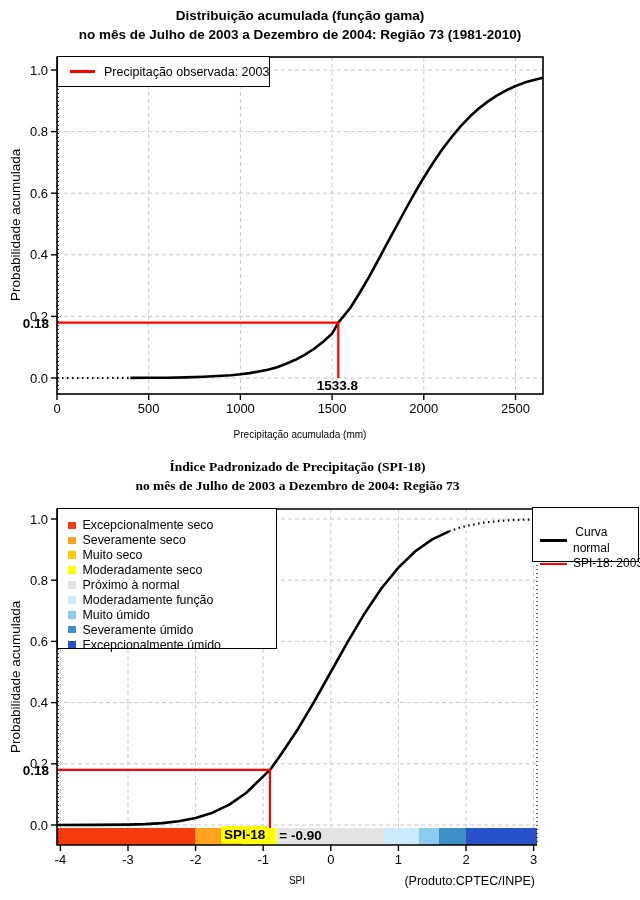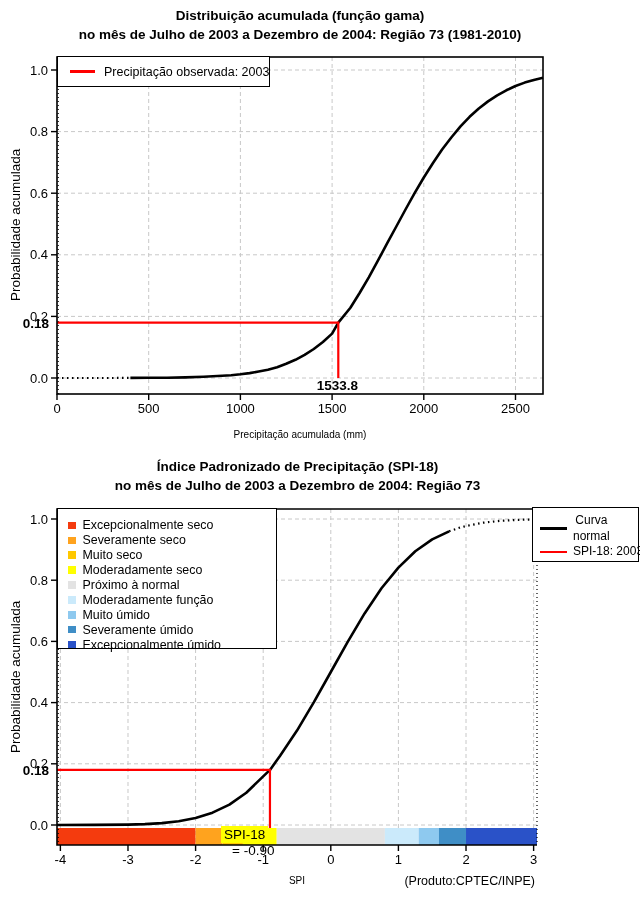--- a/index.html
+++ b/index.html
@@ -13,27 +13,27 @@
         text-align:center;font-size:13.5px;white-space:nowrap;}
   .xlab{position:absolute;left:0;width:600px;text-align:center;font-size:10px;}
   .legend-box{position:absolute;background:#fff;border:1.5px solid #000;box-sizing:border-box;text-align:center;}
   #legend1{left:57px;top:56px;width:213px;height:31px;display:flex;align-items:center;}
   #legend1 .lswatch{width:25px;height:3px;margin-left:12px;flex:none;}
   #legend1 .llabel{margin-left:9px;font-size:12.5px;white-space:nowrap;}
   #legend-cat{left:57px;top:508px;width:220px;height:141px;padding-top:9px;}
   .cat-item{display:flex;align-items:center;height:14.9px;margin-left:10px;}
   .cat-swatch{width:7.5px;height:7.5px;margin-right:7px;flex:none;}
   .cat-label{font-size:12.4px;white-space:nowrap;}
-  #legend-lines{left:532px;top:507px;width:107px;height:55px;padding-top:5px;}
+  #legend-lines{left:532px;top:507px;width:107px;height:55px;padding-top:17px;}
   .ll-row{display:flex;align-items:center;}
   .ll-swatchcol{width:40px;display:flex;justify-content:center;flex:none;}
   .ll-swatch{width:27px;height:2.5px;}
   .ll-text{font-size:12px;line-height:15.5px;white-space:nowrap;}
   #spi-label{position:absolute;left:221px;top:826px;height:17px;display:flex;
-             align-items:flex-start;font-size:13.5px;font-weight:normal;white-space:nowrap;flex-direction:column;}
+             align-items:flex-end;font-size:13.5px;font-weight:bold;white-space:nowrap;}
   #spi-label .pfx{padding:1px 3px;}
   #spi-label .rest{margin-left:11px;}
   #credit{position:absolute;left:330px;top:874px;width:205px;text-align:right;font-size:12.5px;}
 </style>
 </head>
 <body>
 
 <div id="page">
 
   <svg id="chart-svg" width="640" height="900" viewBox="0 0 640 900">
@@ -147,21 +147,21 @@
   </div>
   <div class="ylab" style="top:115px;">Probabilidade acumulada</div>
   <div class="xlab" style="top:429px;">Precipitação acumulada (mm)</div>
 
   <div class="legend-box" id="legend1">
     <span class="lswatch" style="background: rgb(255, 0, 0);"></span>
     <span class="llabel">Precipitação observada: 2003</span>
   </div>
 
   
-  <div class="chart-title" style="top:458px;width:595px;">
+  <div class="chart-title" style="top:458px;width:595px;font-family:Liberation Serif, serif;">
     <div>Índice Padronizado de Precipitação (SPI-18)</div>
     <div>no mês de Julho de 2003 a Dezembro de 2004: Região 73</div>
   </div>
   <div class="ylab" style="top:567px;">Probabilidade acumulada</div>
   <div class="xlab" style="top:875px;width:594px;">SPI</div>
 
   <div class="legend-box" id="legend-cat">
       <div class="cat-item">
         <span class="cat-swatch" style="background: rgb(244, 59, 14);"></span>
         <span class="cat-label">Excepcionalmente seco</span>

